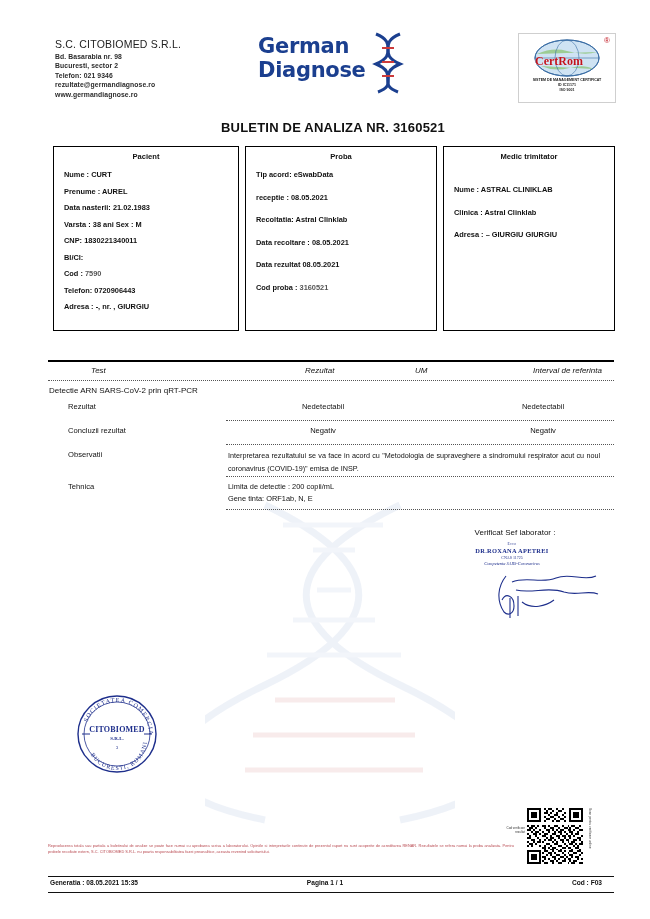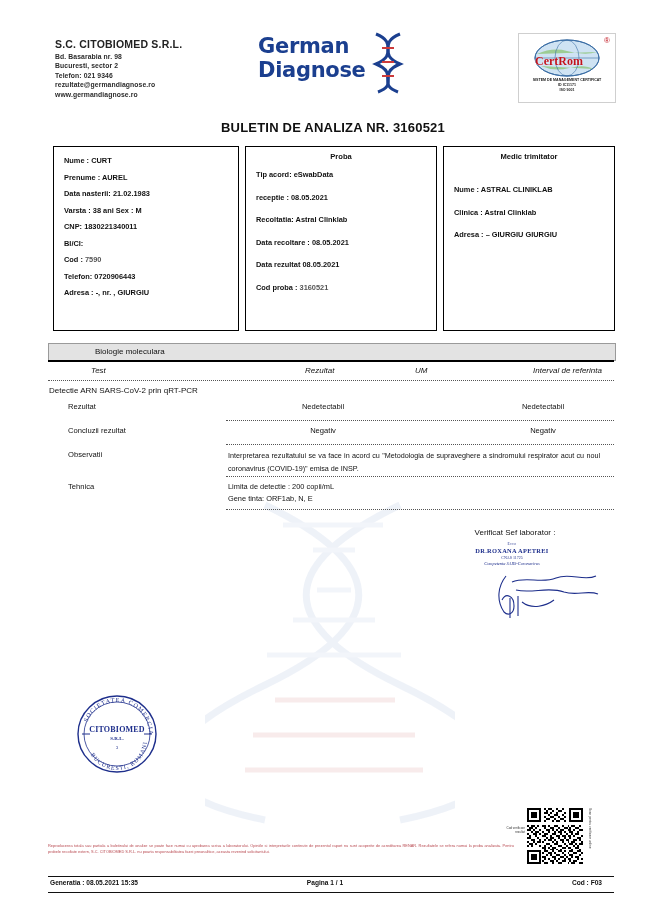--- a/index.html
+++ b/index.html
@@ -15,21 +15,21 @@
 
   
   .watermark{
     position:absolute;left:205px;top:495px;width:250px;height:330px;
     opacity:.17;pointer-events:none;z-index:0;
   }
 
   
   .header{position:absolute;left:0;top:0;width:650px;height:112px;z-index:2;}
   .company{position:absolute;left:55px;top:38px;}
-  .company .cname{font-size:10.5px;font-weight:bold;letter-spacing:.2px;color:#222;}
+  .company .cname{font-size:10.5px;font-weight:normal;letter-spacing:.2px;color:#222;}
   .company .cline{font-size:6.8px;font-weight:bold;color:#2b2b2b;margin-top:2.6px;letter-spacing:.1px;}
 
   .logo{position:absolute;left:258px;top:32px;width:150px;height:62px;}
   .logo .l1,.logo .l2{
     font-family:"DejaVu Sans", sans-serif;
     font-weight:bold;font-size:21px;color:#1b3f8f;letter-spacing:-.3px;
   }
   .logo .l1{position:absolute;left:0;top:2px;}
   .logo .l2{position:absolute;left:0;top:26px;}
   .helix{position:absolute;left:112px;top:0px;}
@@ -217,20 +217,21 @@
         <div>ISO 9001</div>
       </div>
     </div>
   </div>
 
   <div class="title">BULETIN DE ANALIZA NR. 3160521</div>
 
   <div class="boxes">
 
     <div class="box box1">
+      <div class="box-title">Pacient</div>
       <div class="box-body">
         <div class="fld"><span>Nume :</span> <span class="v">CURT</span></div>
         <div class="fld"><span>Prenume :</span> <span class="v">AUREL</span></div>
         <div class="fld"><span>Data nasterii:</span> <span class="v">21.02.1983</span></div>
         <div class="fld"><span>Varsta :</span> <span class="v">38 ani  Sex : M</span></div>
         <div class="fld"><span>CNP:</span> <span class="v">1830221340011</span></div>
         <div class="fld"><span>BI/CI:</span> <span class="v"></span></div>
         <div class="fld"><span>Cod :</span> <span class="vl">7590</span></div>
         <div class="fld"><span>Telefon:</span> <span class="v">0720906443</span></div>
         <div class="fld"><span>Adresa :</span> <span class="v">-, nr. , GIURGIU</span></div>
@@ -252,23 +253,20 @@
     <div class="box box3">
       <div class="box-title">Medic trimitator</div>
       <div class="box-body" style="padding-top:24px;">
         <div class="fld sparse"><span>Nume :</span> <span class="v">ASTRAL  CLINIKLAB</span></div>
         <div class="fld sparse"><span>Clinica :</span> <span class="v">Astral Clinklab</span></div>
         <div class="fld sparse"><span>Adresa :</span> <span class="v">–  GIURGIU GIURGIU</span></div>
       </div>
     </div>
   </div>
 
-  <div class="secbar">
-    <span>Biologie moleculara</span>
-  </div>
   <div class="secrule"></div>
 
   <div class="tbl">
     <div class="thead">
       <div class="th-test">Test</div>
       <div class="th-rez">Rezultat</div>
       <div class="th-um">UM</div>
       <div class="th-int">Interval de referinta</div>
     </div>
     <div class="dotrule full"></div>

